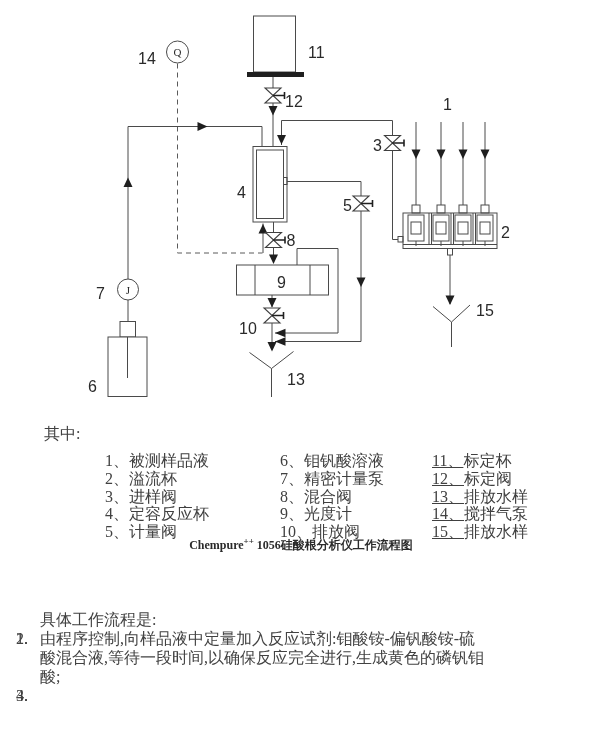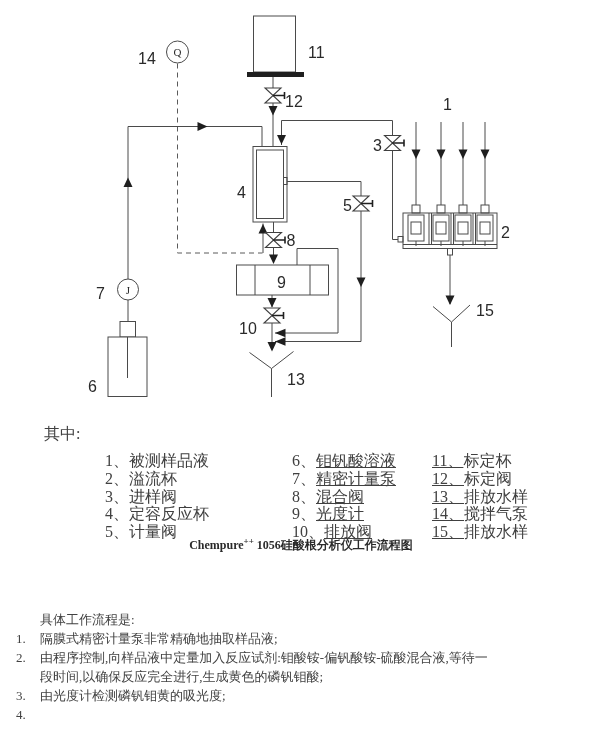--- a/index.html
+++ b/index.html
@@ -14,28 +14,28 @@
   .ar{fill:#1f1f1f;stroke:none;}
   .vv polygon{fill:#fff;stroke:#3f3f3f;stroke-width:1.1;}
   .vv path{fill:none;stroke:#1f1f1f;stroke-width:1.6;}
   .lb{font-family:"Liberation Sans","DejaVu Sans",sans-serif;font-size:16px;fill:#2a2a2a;}
   .sm{font-family:"Liberation Serif","DejaVu Serif",serif;font-size:11px;fill:#2a2a2a;text-anchor:middle;}
   
   .legend-intro{position:absolute;left:44px;top:425px;font-size:16px;line-height:17.75px;white-space:nowrap;}
   .legend-col{position:absolute;top:425px;font-size:16px;margin-top:27px;}
   .legend-col .row{line-height:17.75px;white-space:nowrap;}
   .legend-col .no{display:inline-block;min-width:16px;}
-  .col-a{left:105px;} .col-b{left:292px;text-decoration:underline;} .col-c{left:432px;}
+  .col-a{left:105px;} .col-b{left:280px;} .col-c{left:432px;}
   .col-c .no{min-width:22px;text-decoration:underline;}
   
   .caption{position:absolute;left:0;top:536px;width:602px;text-align:center;
            font-weight:bold;font-size:12px;color:#2b2b2b;}
   .caption sup{font-size:9px;}
   
-  .steps{position:absolute;left:0;top:610px;width:528px;font-size:13px;line-height:19px;color:#424242;}
+  .steps{position:absolute;left:0;top:610px;width:528px;font-size:16px;line-height:19px;color:#424242;}
   .steps .intro{margin-left:40px;}
   .step{position:relative;padding-left:40px;padding-right:40px;}
   .step .no{position:absolute;left:16px;top:0;}
 </style>
 </head>
 <body>
 
 <div class="page">
 
   <svg class="diagram" viewBox="0 0 602 420">
@@ -211,19 +211,19 @@
     <div class="row"><span class="no">12、</span><span>标定阀</span></div>
     <div class="row"><span class="no">13、</span><span>排放水样</span></div>
     <div class="row"><span class="no">14、</span><span>搅拌气泵</span></div>
     <div class="row"><span class="no">15、</span><span>排放水样</span></div>
   </div>
 
   <div class="caption"><span>Chempure</span><sup>++</sup><span> 1056硅酸根分析仪工作流程图</span></div>
 
   <div class="steps">
     <div class="intro">具体工作流程是:</div>
-    <div class="step"><span class="no">1.</span><span>隔膜式精密计量泵非常精确地抽取样品液;</span></div>
+    <div class="step"><span class="no">1.</span></div>
     <div class="step"><span class="no">2.</span><span>由程序控制,向样品液中定量加入反应试剂:钼酸铵-偏钒酸铵-硫酸混合液,等待一段时间,以确保反应完全进行,生成黄色的磷钒钼酸;</span></div>
-    <div class="step"><span class="no">3.</span><span>由光度计检测磷钒钼黄的吸光度;</span></div>
+    <div class="step"><span class="no">3.</span></div>
     <div class="step"><span class="no">4.</span></div>
   </div>
 
 </div>
 
 </body></html>

